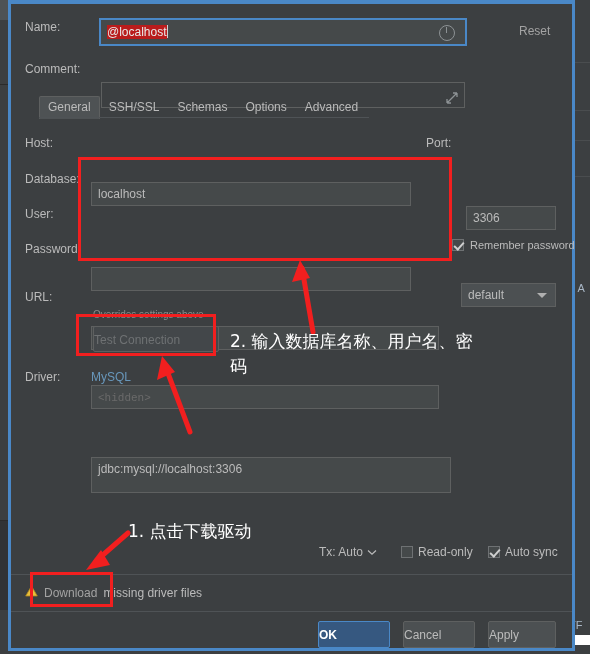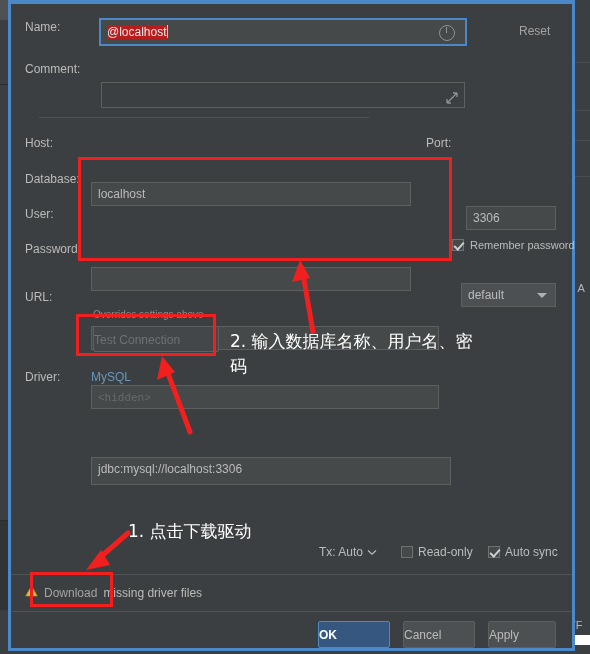--- a/index.html
+++ b/index.html
@@ -135,20 +135,27 @@
     </div>
     <div class="tf flat" style="left:90px;top:50px;width:364px;height:26px;">
       <span></span>
       <span style="position:absolute;right:6px;top:6px;width:12px;height:12px;">
         <svg width="12" height="12" viewBox="0 0 12 12">
           <path d="M11 1 L6 6 M11 1 L11 5 M11 1 L7 1 M1 11 L6 6 M1 11 L1 7 M1 11 L5 11" stroke="#8d9295" stroke-width="1.3" fill="none"></path>
         </svg>
       </span>
     </div>
 
+    <div class="tabs">
+      <div class="tab active">General</div>
+      <div class="tab">SSH/SSL</div>
+      <div class="tab">Schemas</div>
+      <div class="tab">Options</div>
+      <div class="tab">Advanced</div>
+    </div>
     <div class="tabs-underline"></div>
 
     <div class="lbl" style="position:absolute;left:14px;top:132px;">Host:</div>
     <div class="tf" style="left:80px;top:124px;width:320px;height:24px;">
       <span>localhost</span>
     </div>
     <div class="lbl" style="position:absolute;left:415px;top:132px;">Port:</div>
     <div class="tf" style="left:455px;top:124px;width:90px;height:24px;">
       <span>3306</span>
     </div>
@@ -166,21 +173,21 @@
     <div class="lbl" style="position:absolute;left:14px;top:238px;">Password:</div>
     <div class="tf" style="left:80px;top:231px;width:348px;height:24px;">
       <span class="ph" style="font-family:'Liberation Mono',monospace;font-size:11px;">&lt;hidden&gt;</span>
     </div>
     <div style="position:absolute;left:441px;top:235px;display:flex;align-items:center;gap:6px;">
       <span class="chk on"></span>
       <span class="lbl" style="font-size:11px;">Remember password</span>
     </div>
 
     <div class="lbl" style="position:absolute;left:14px;top:286px;">URL:</div>
-    <div class="tf" style="left:80px;top:279px;width:360px;height:28px;">
+    <div class="tf" style="left:80px;top:279px;width:360px;height:36px;">
       <span>jdbc:mysql://localhost:3306</span>
     </div>
     <div class="combo" style="position:absolute;left:450px;top:279px;width:95px;height:24px;">
       <span>default</span>
       <span class="arrow"></span>
     </div>
     <div class="hint" style="position:absolute;left:82px;top:305px;">Overrides settings above</div>
 
     <div class="btn disabled" style="position:absolute;left:82px;top:322px;width:126px;height:26px;line-height:26px;">Test Connection</div>
 

